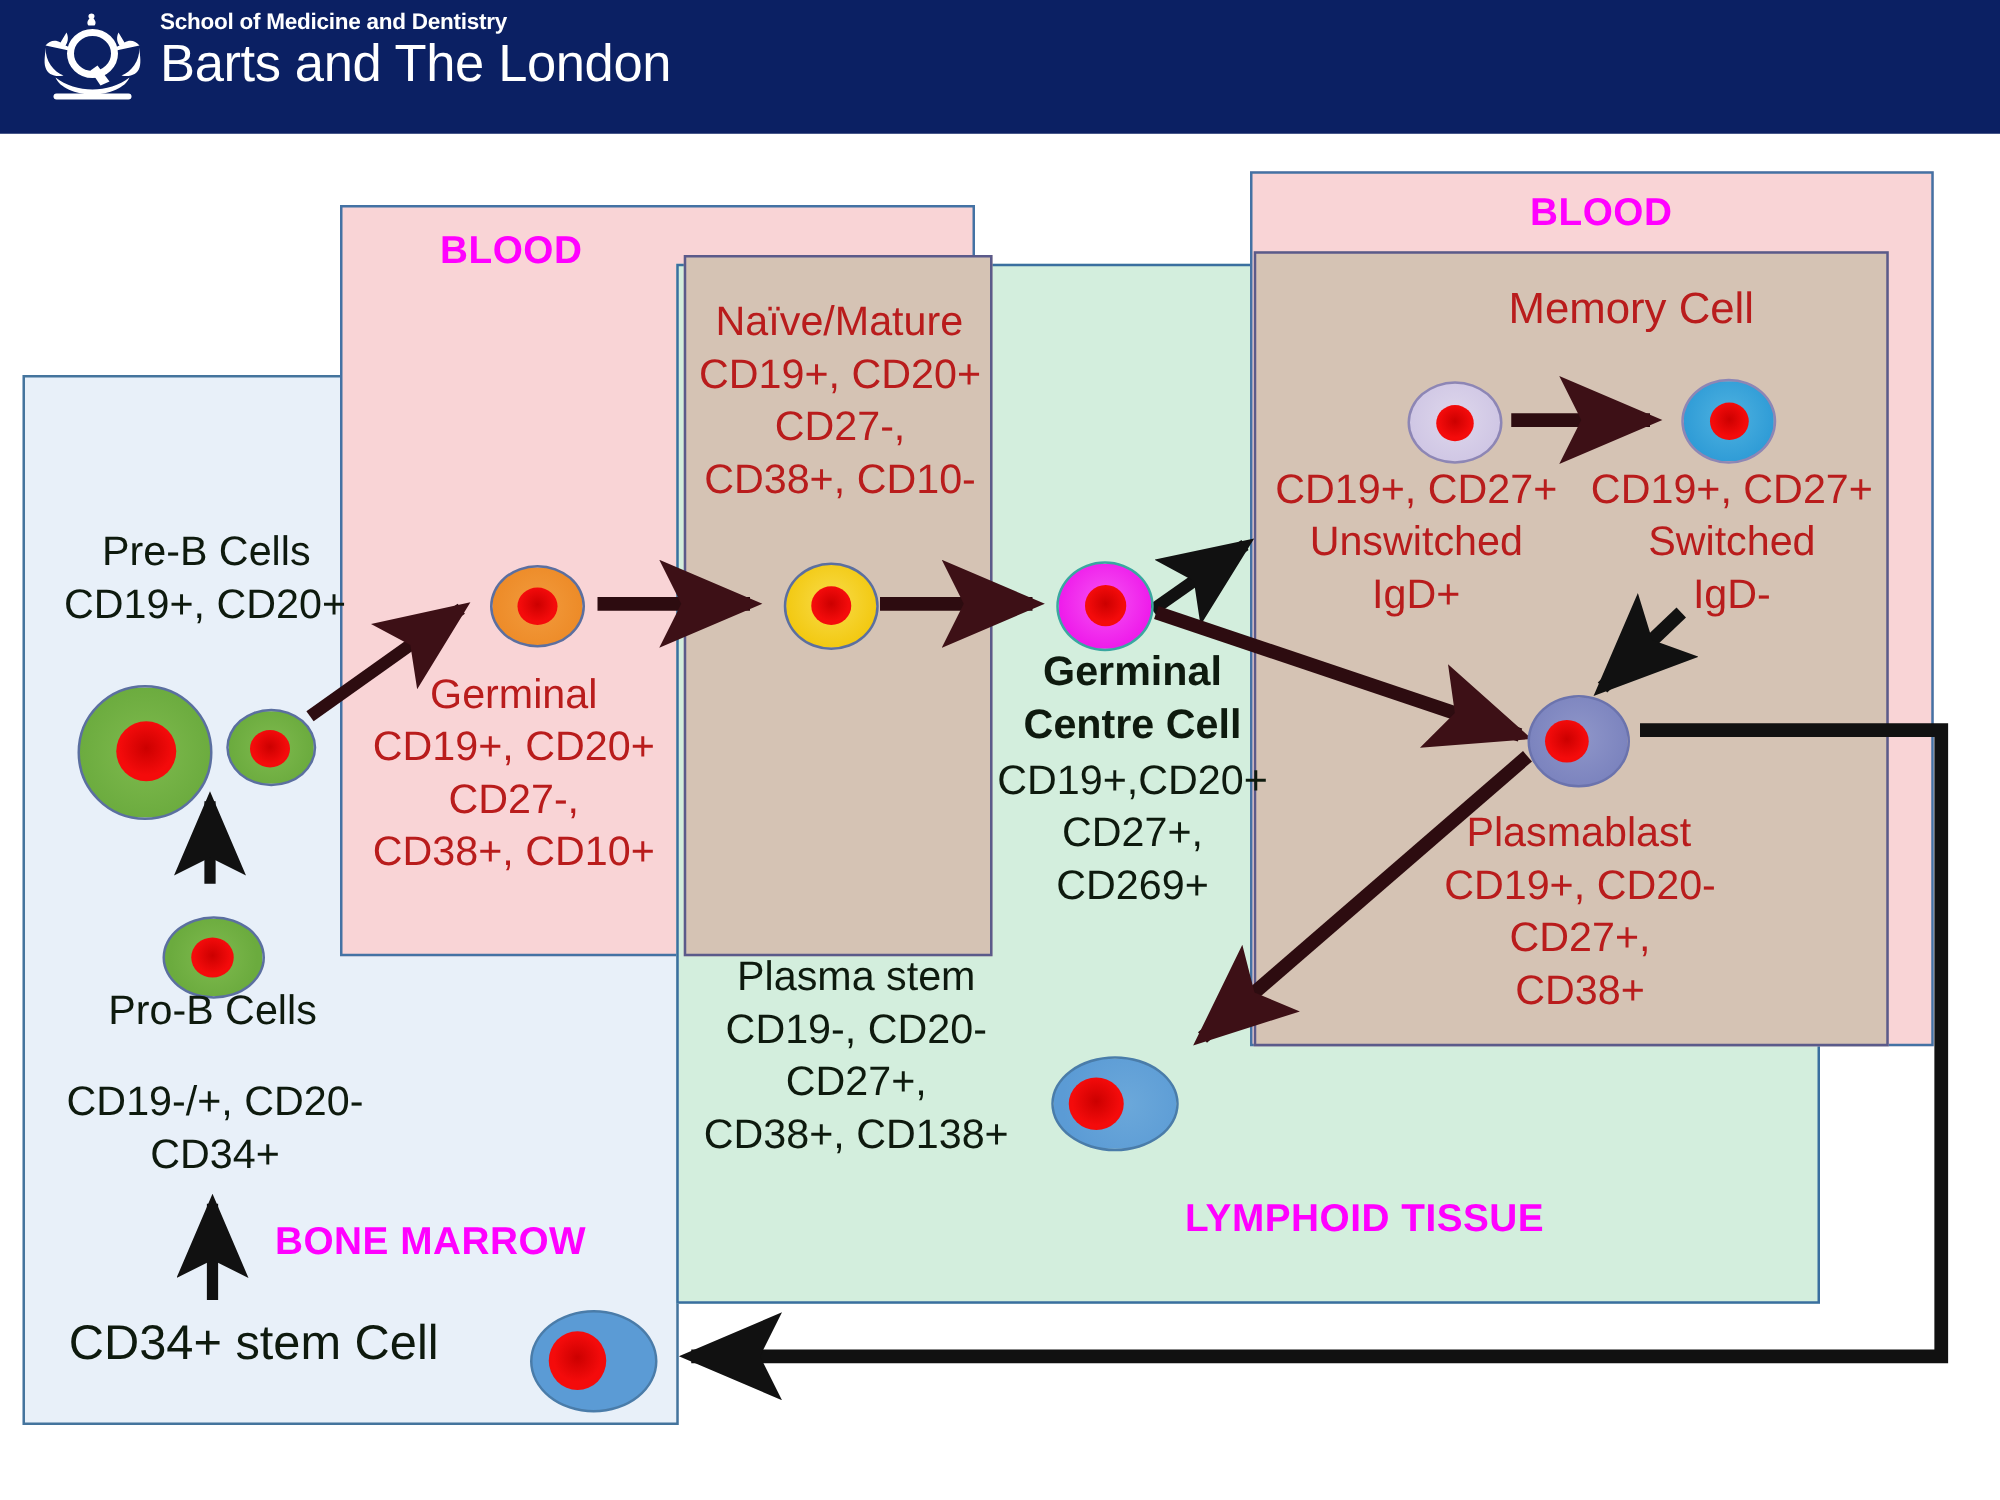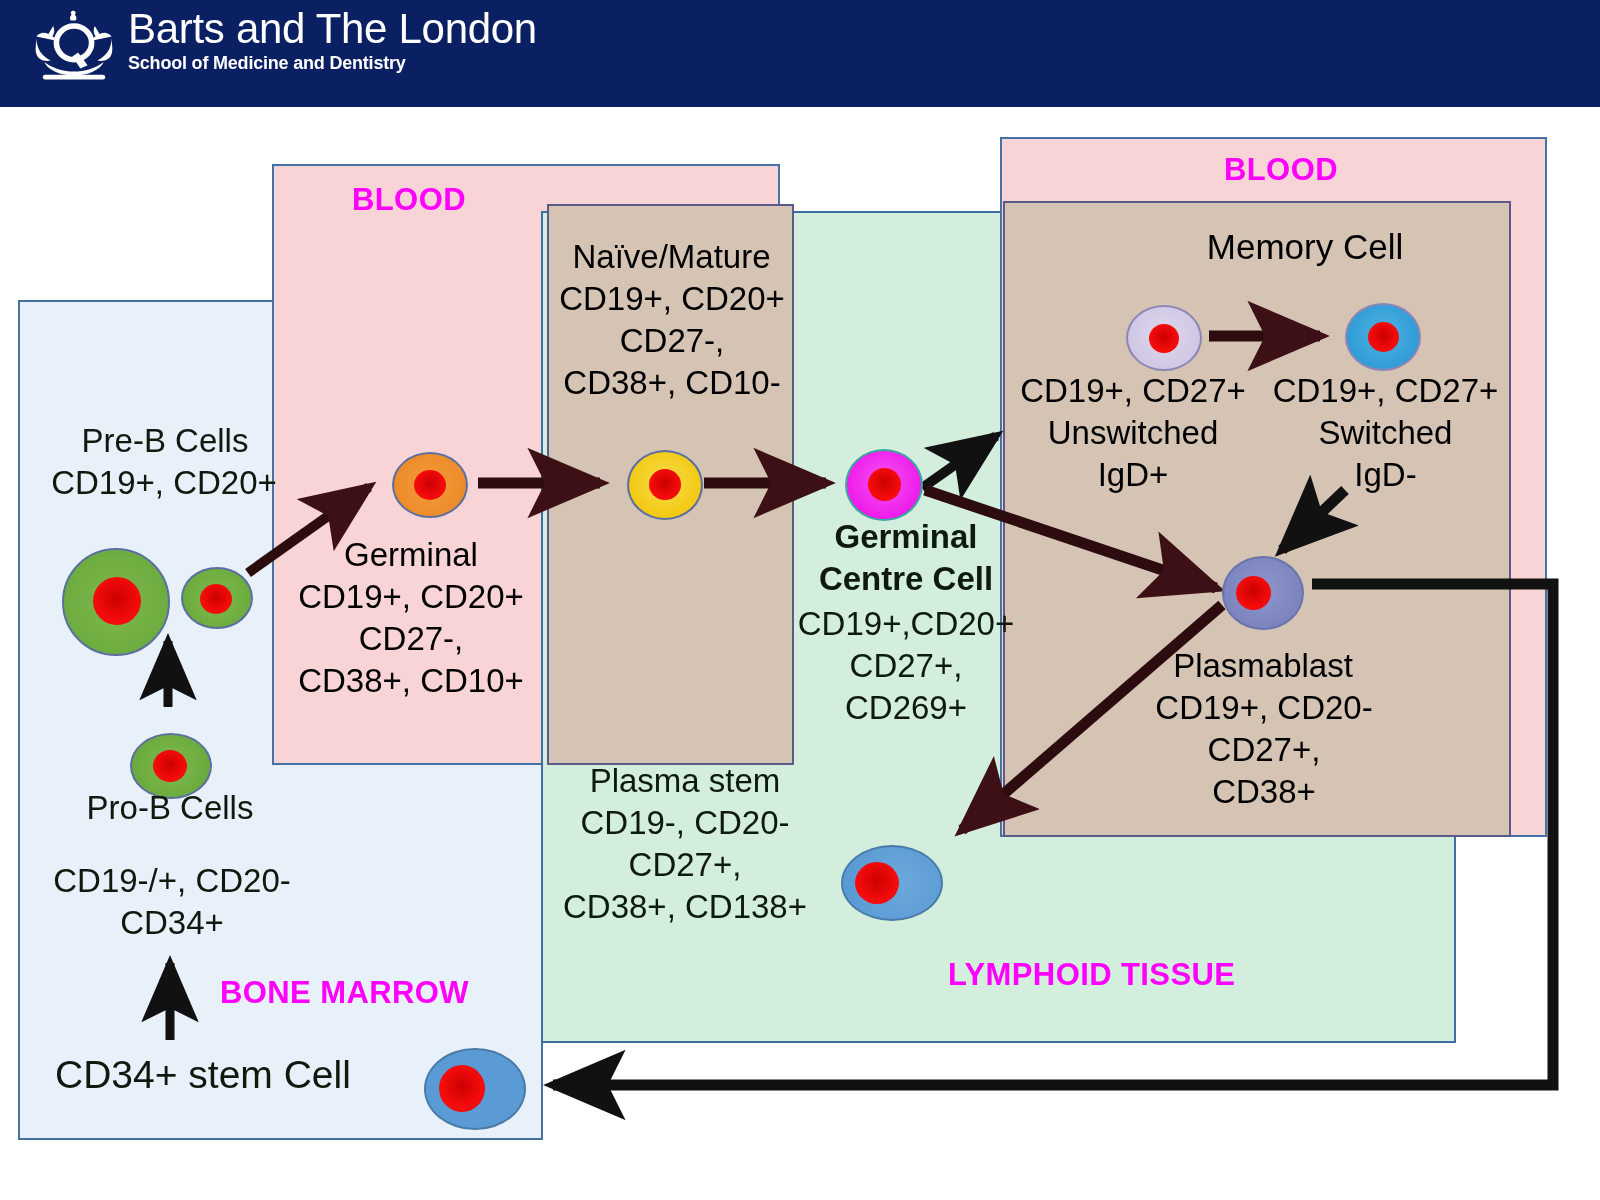--- a/index.html
+++ b/index.html
@@ -29,21 +29,21 @@
   #blood-right{left:1000px;top:137px;width:547px;height:700px;
       background:#f9d4d6;border:2px solid #4472a4;}
   #memory-box{left:1003px;top:201px;width:508px;height:636px;
       background:#d5c3b4;border:2px solid #5b5a8a;}
 
   .region-label{position:absolute;color:#ff00ff;font-weight:bold;font-size:31px;letter-spacing:.4px;}
 
   
   .txt{position:absolute;line-height:1.27;white-space:pre-line;}
   .t-black{color:#0e1a0e;}
-  .t-maroon{color:#000000;}
+  .t-maroon{color:#b91c1c;}
   .c-center{text-align:center;}
   .c-left{text-align:left;}
 
   
   .cell{position:absolute;border-radius:50%;}
   .cell .nuc{position:absolute;border-radius:50%;}
   .svg-layer{position:absolute;left:0;top:0;width:1600px;height:1200px;overflow:visible;}
 </style>
 </head>
 <body>
@@ -57,22 +57,22 @@
         <path d="M102 38c-4-5-10-6-15-3l-6-10c-2 4-2 9 1 13-3 1-6 3-8 6l28-6z"></path>
         <ellipse cx="55" cy="46" rx="22" ry="21" fill="none" stroke="#fff" stroke-width="7"></ellipse>
         <path d="M60 58l12 16-9 4-10-15z"></path>
         <path d="M8 40c0 14 8 24 18 28-8 2-16-1-18-8-2-6 0-14 0-20z"></path>
         <path d="M102 40c0 14-8 24-18 28 8 2 16-1 18-8 2-6 0-14 0-20z"></path>
         <path d="M18 70c10 8 24 12 37 12s27-4 37-12c-4 10-20 17-37 17S22 80 18 70z"></path>
         <rect x="16" y="86" width="78" height="6" rx="3"></rect>
       </g>
     </svg>
     <div id="logo-text">
+      <div id="logo-sub">School of Medicine and Dentistry</div>
       <div id="logo-title">Barts and The London</div>
-      <div id="logo-sub">School of Medicine and Dentistry</div>
     </div>
   </div>
 </div>
 
 <div class="region" id="bone-marrow"></div>
 <div class="region" id="blood-left"></div>
 <div class="region" id="lymphoid"></div>
 <div class="region" id="naive-box"></div>
 <div class="region" id="blood-right"></div>
 <div class="region" id="memory-box"></div>

